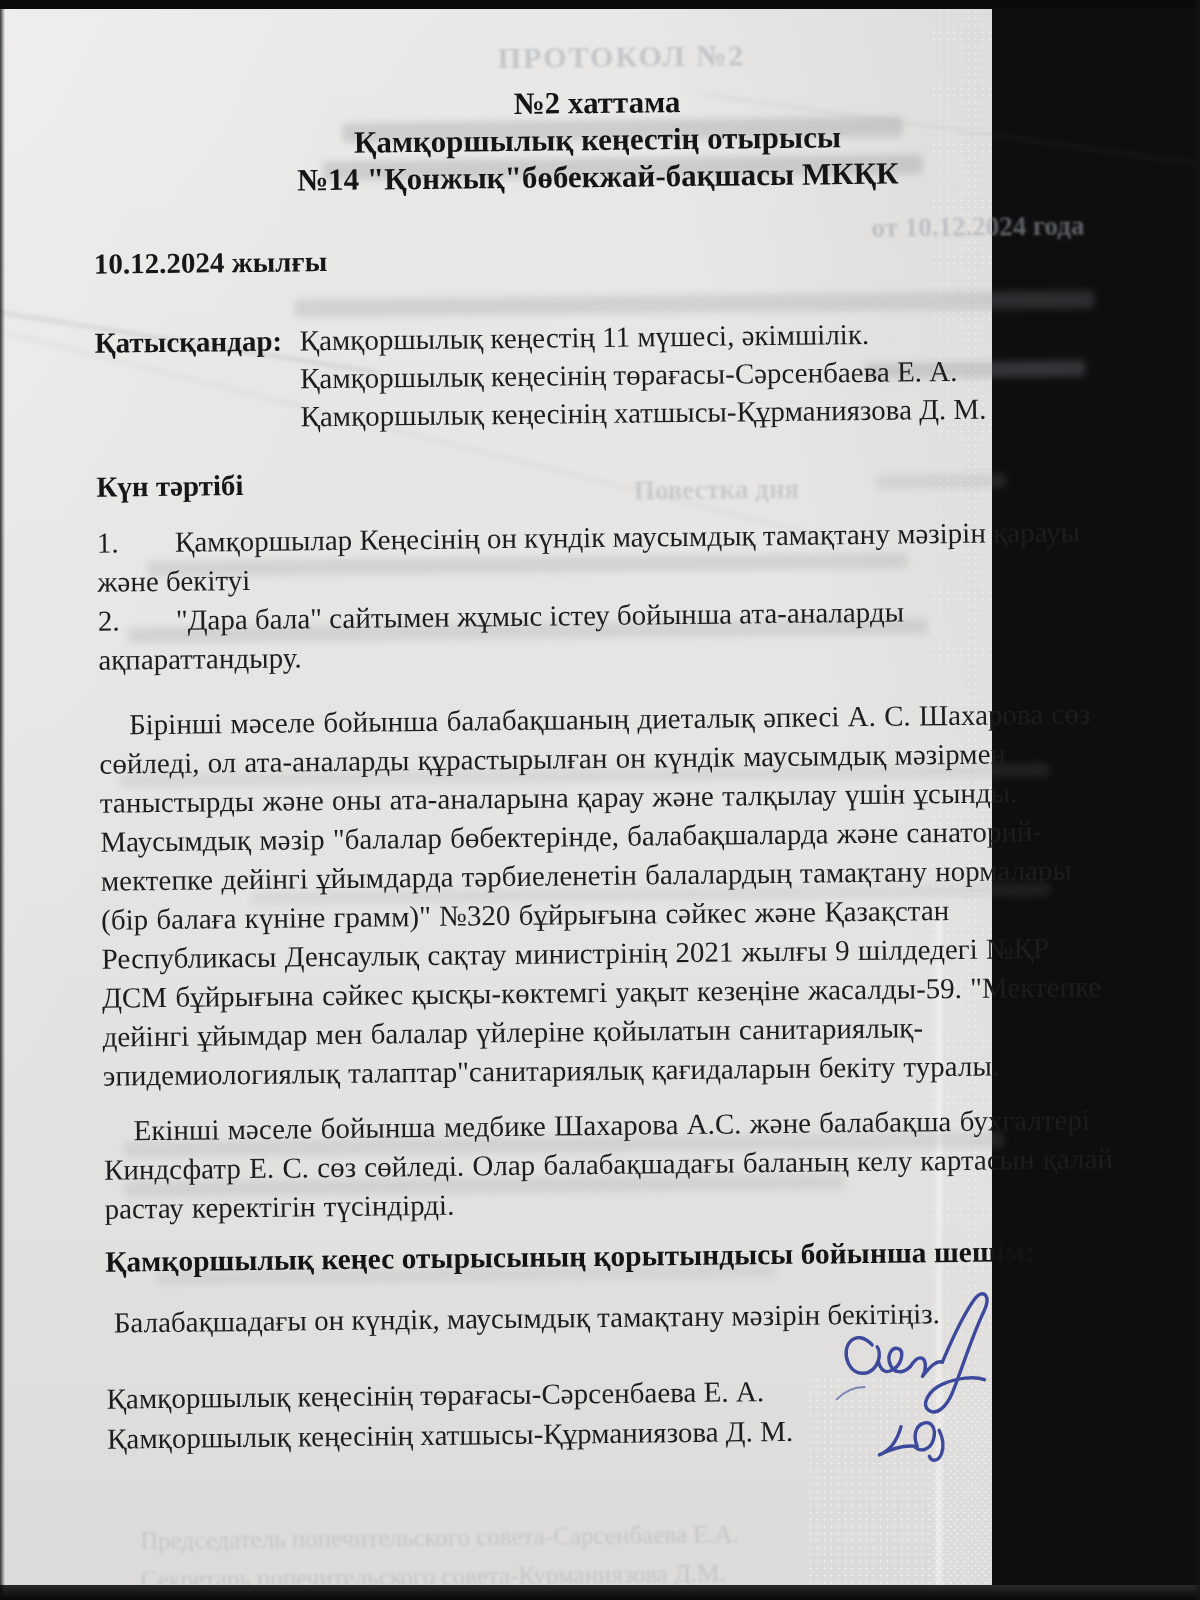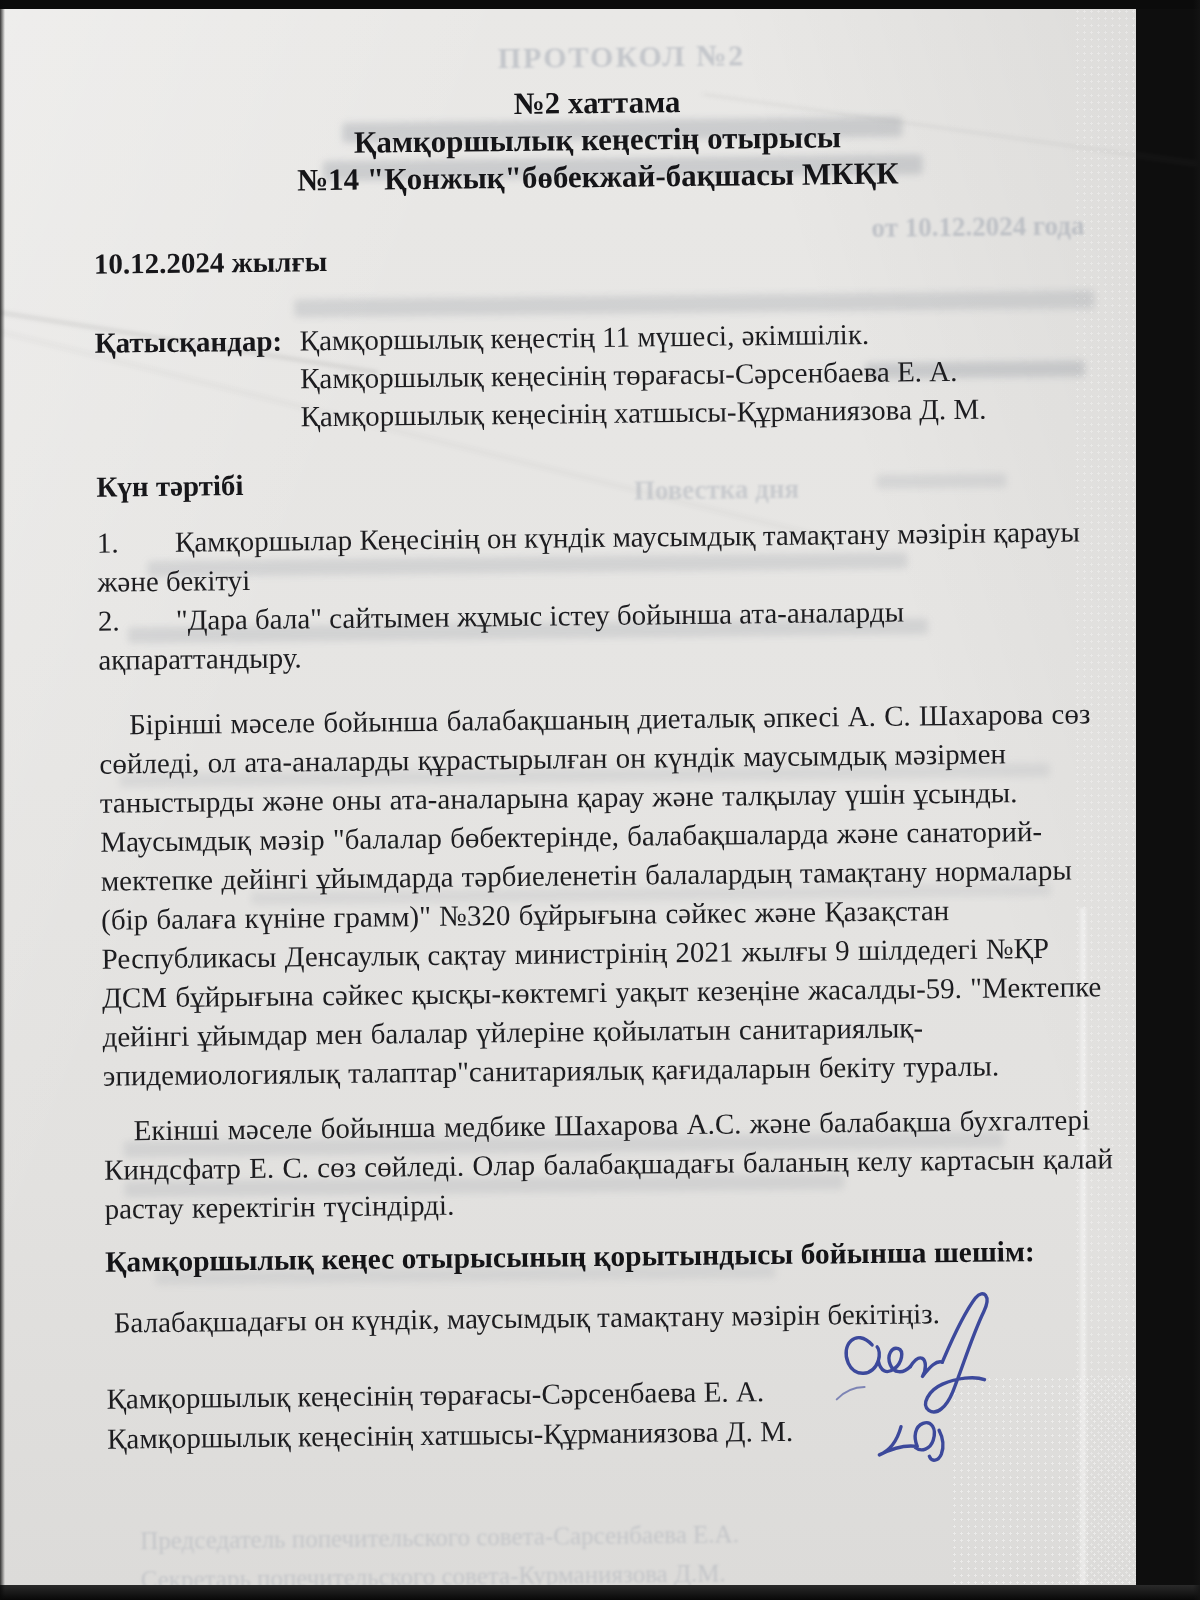--- a/index.html
+++ b/index.html
@@ -2,21 +2,21 @@
 <html><head>
 <meta charset="utf-8">
 <style>
   html,body{margin:0;padding:0;}
   body{
     width:1200px;height:1600px;position:relative;overflow:hidden;
     background:#0e0e0e;
     font-family:"Liberation Serif","DejaVu Serif",serif;
   }
   .paper{
-    position:absolute;left:0;top:8px;width:1136px;height:1578px;
+    position:absolute;left:0;top:8px;width:992px;height:1578px;
     background:
       linear-gradient(112deg, rgba(255,255,255,.25) 0%, rgba(255,255,255,0) 30%),
       linear-gradient(253deg, rgba(0,0,0,.05) 0%, rgba(0,0,0,0) 26%),
       linear-gradient(180deg,#e9e8e6 0%, #e6e5e3 40%, #e2e1df 75%, #dcdbd9 100%);
   }
   
   .sleeve-strip{
     position:absolute;right:0;top:0;width:62px;height:100%;
     background-image:radial-gradient(circle, rgba(255,255,255,.55) 1px, rgba(0,0,0,.035) 1.5px, transparent 2px);
     background-size:7px 7px;opacity:.55;

